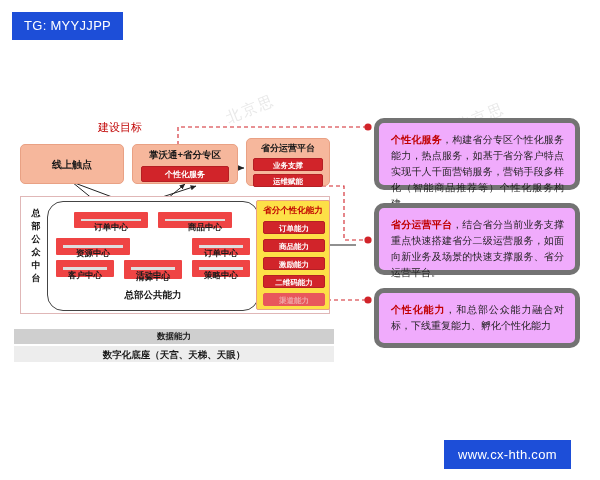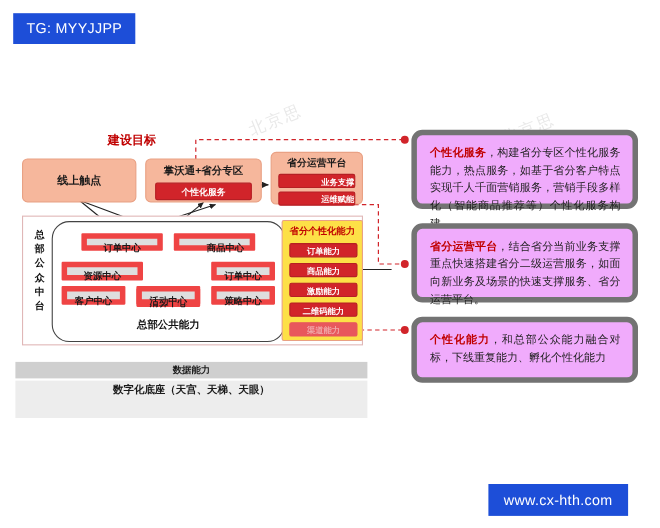--- a/index.html
+++ b/index.html
@@ -35,21 +35,21 @@
     pointer-events: none;
     white-space: nowrap;
     font-family: "DejaVu Serif", serif;
   }
 
   
   #arch { position: absolute; left: 14px; top: 108px; width: 320px; height: 255px; }
 
   #goal-label {
     position: absolute; left: 84px; top: 12px;
-    color: #c00000; font-weight: bold; font-size: 11px; white-space: nowrap;
+    color: #c00000; font-weight: normal; font-size: 11px; white-space: nowrap;
   }
 
   .top-box {
     position: absolute;
     background: #f6b79c;
     border: 1px solid #e9a184;
     border-radius: 5px;
     text-align: center;
     color: #1a1a1a;
     font-weight: bold;
@@ -62,39 +62,39 @@
     font-size: 8px; font-weight: bold; border-radius: 2px;
   }
   #box-ops {
     left: 232px; top: 30px; width: 84px; height: 48px;
     background: #f6b79c; border: 1px solid #e9a184; border-radius: 5px;
     font-size: 9px; padding-top: 3px;
   }
   #box-ops .sub {
     display: block; margin: 3px 6px 0 6px; height: 13px; line-height: 13px;
     background: #d1242a; border: 1px solid #b51f24; color: #fff;
-    font-size: 7.5px; font-weight: bold; border-radius: 2px; text-align: right;
+    font-size: 7.5px; font-weight: bold; border-radius: 2px;
   }
 
   
   #mid-frame {
     position: absolute; left: 6px; top: 88px; width: 310px; height: 118px;
     border: 1px solid #e0b7b7; background: #ffffff;
   }
   #hq-vert {
     position: absolute; left: 7px; top: 10px; width: 16px;
     font-size: 9px; font-weight: bold; color: #111;
     line-height: 13px; text-align: center; letter-spacing: 0;
   }
   #hq-card {
     position: absolute; left: 26px; top: 4px; width: 212px; height: 110px;
     border: 1px solid #444; border-radius: 16px; background: #fff;
   }
   .gray-cell {
-    position: absolute; background: #dedede; border: 5px solid #ef4444;
+    position: absolute; background: #dedede; border: 7px solid #ef4444;
     color: #1a1a1a; font-size: 8.5px; font-weight: bold;
     text-align: center; border-radius: 1px;
   }
   #hq-caption {
     position: absolute; left: 0; right: 0; bottom: 8px; text-align: center;
     font-size: 9.5px; font-weight: bold; color: #111;
   }
 
   
   #prov-panel {
@@ -111,21 +111,21 @@
     font-size: 7.5px; font-weight: bold; text-align: center; border-radius: 2px;
   }
   .red-cell.faded { background: #e8575c; border-color: #e8575c; color: #f0a6a8; }
 
   
   .band {
     position: absolute; left: 14px; width: 320px;
     text-align: center; font-weight: bold; color: #1a1a1a;
   }
   #band-data  { top: 329px; height: 15px; line-height: 15px; background: #cfcfcf; font-size: 8.5px; }
-  #band-base  { top: 346px; height: 34px; line-height: 18px; background: #ededed; font-size: 9.5px; }
+  #band-base  { top: 346px; height: 16px; line-height: 18px; background: #ededed; font-size: 9.5px; }
 
   
   .anno {
     position: absolute;
     border: 5px solid #737373;
     border-radius: 10px;
     background: #f0abfc;
     padding: 9px 11px 9px 12px;
     font-size: 10px;
     line-height: 16px;

